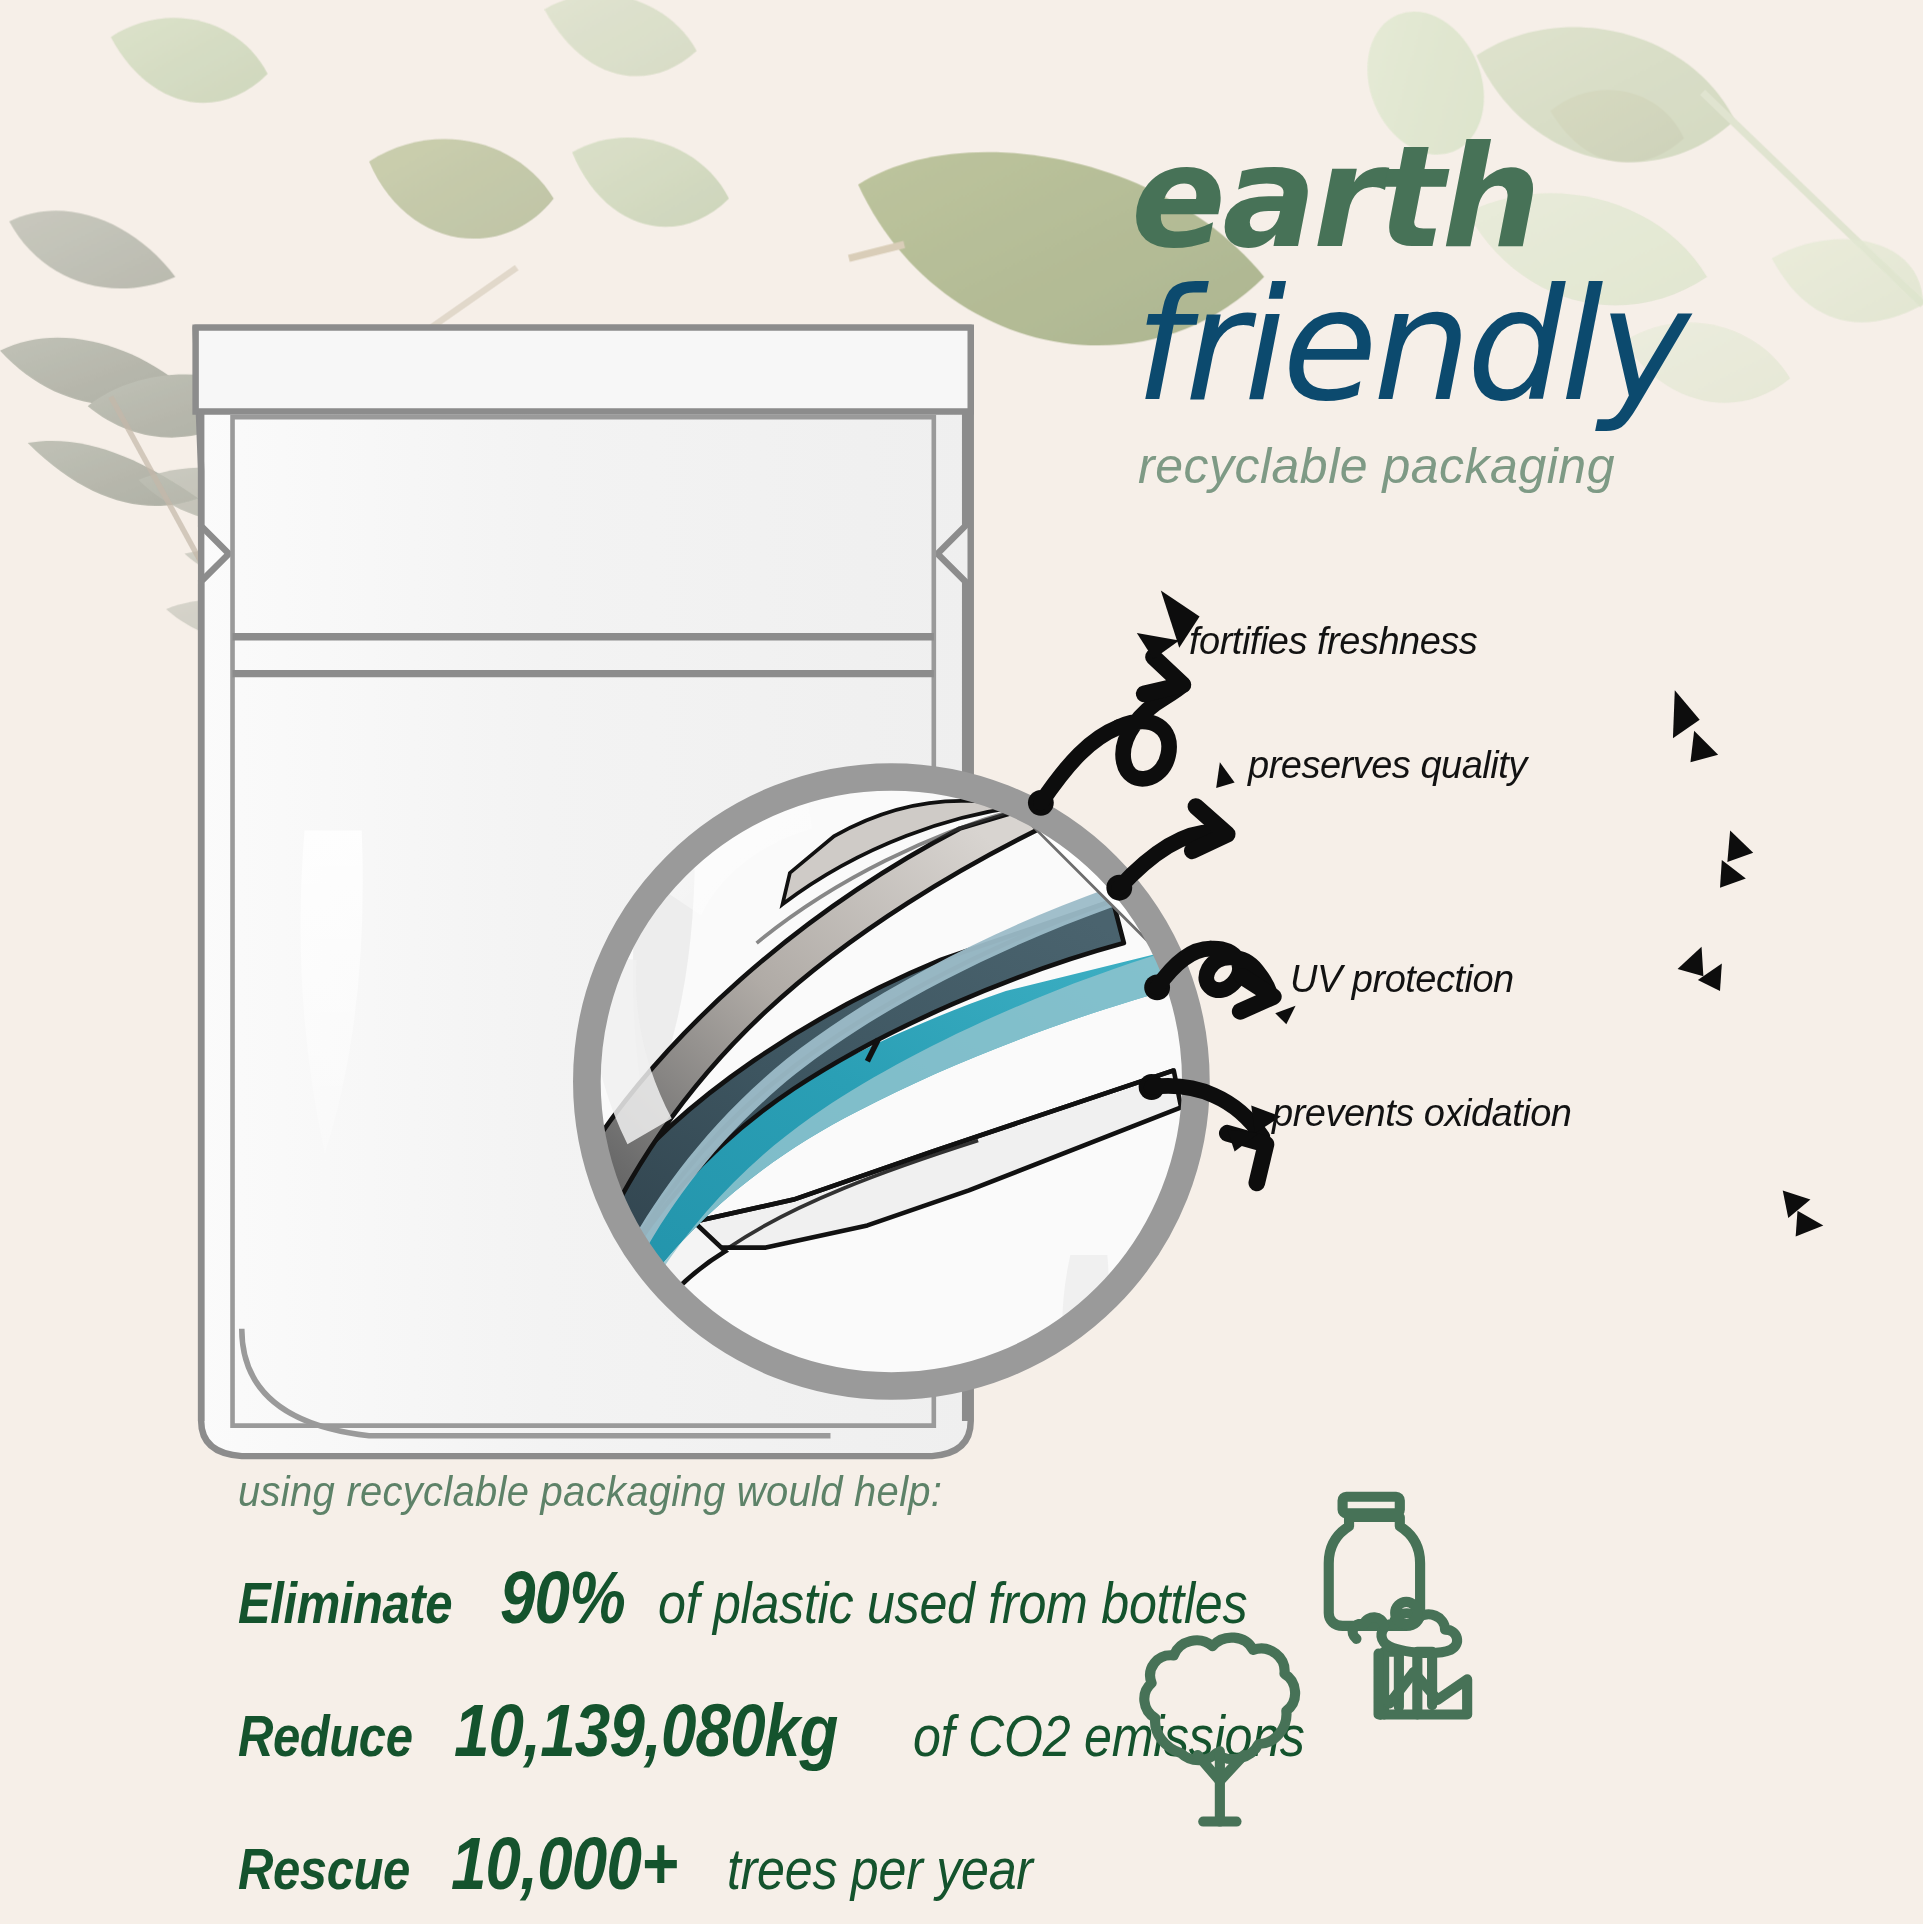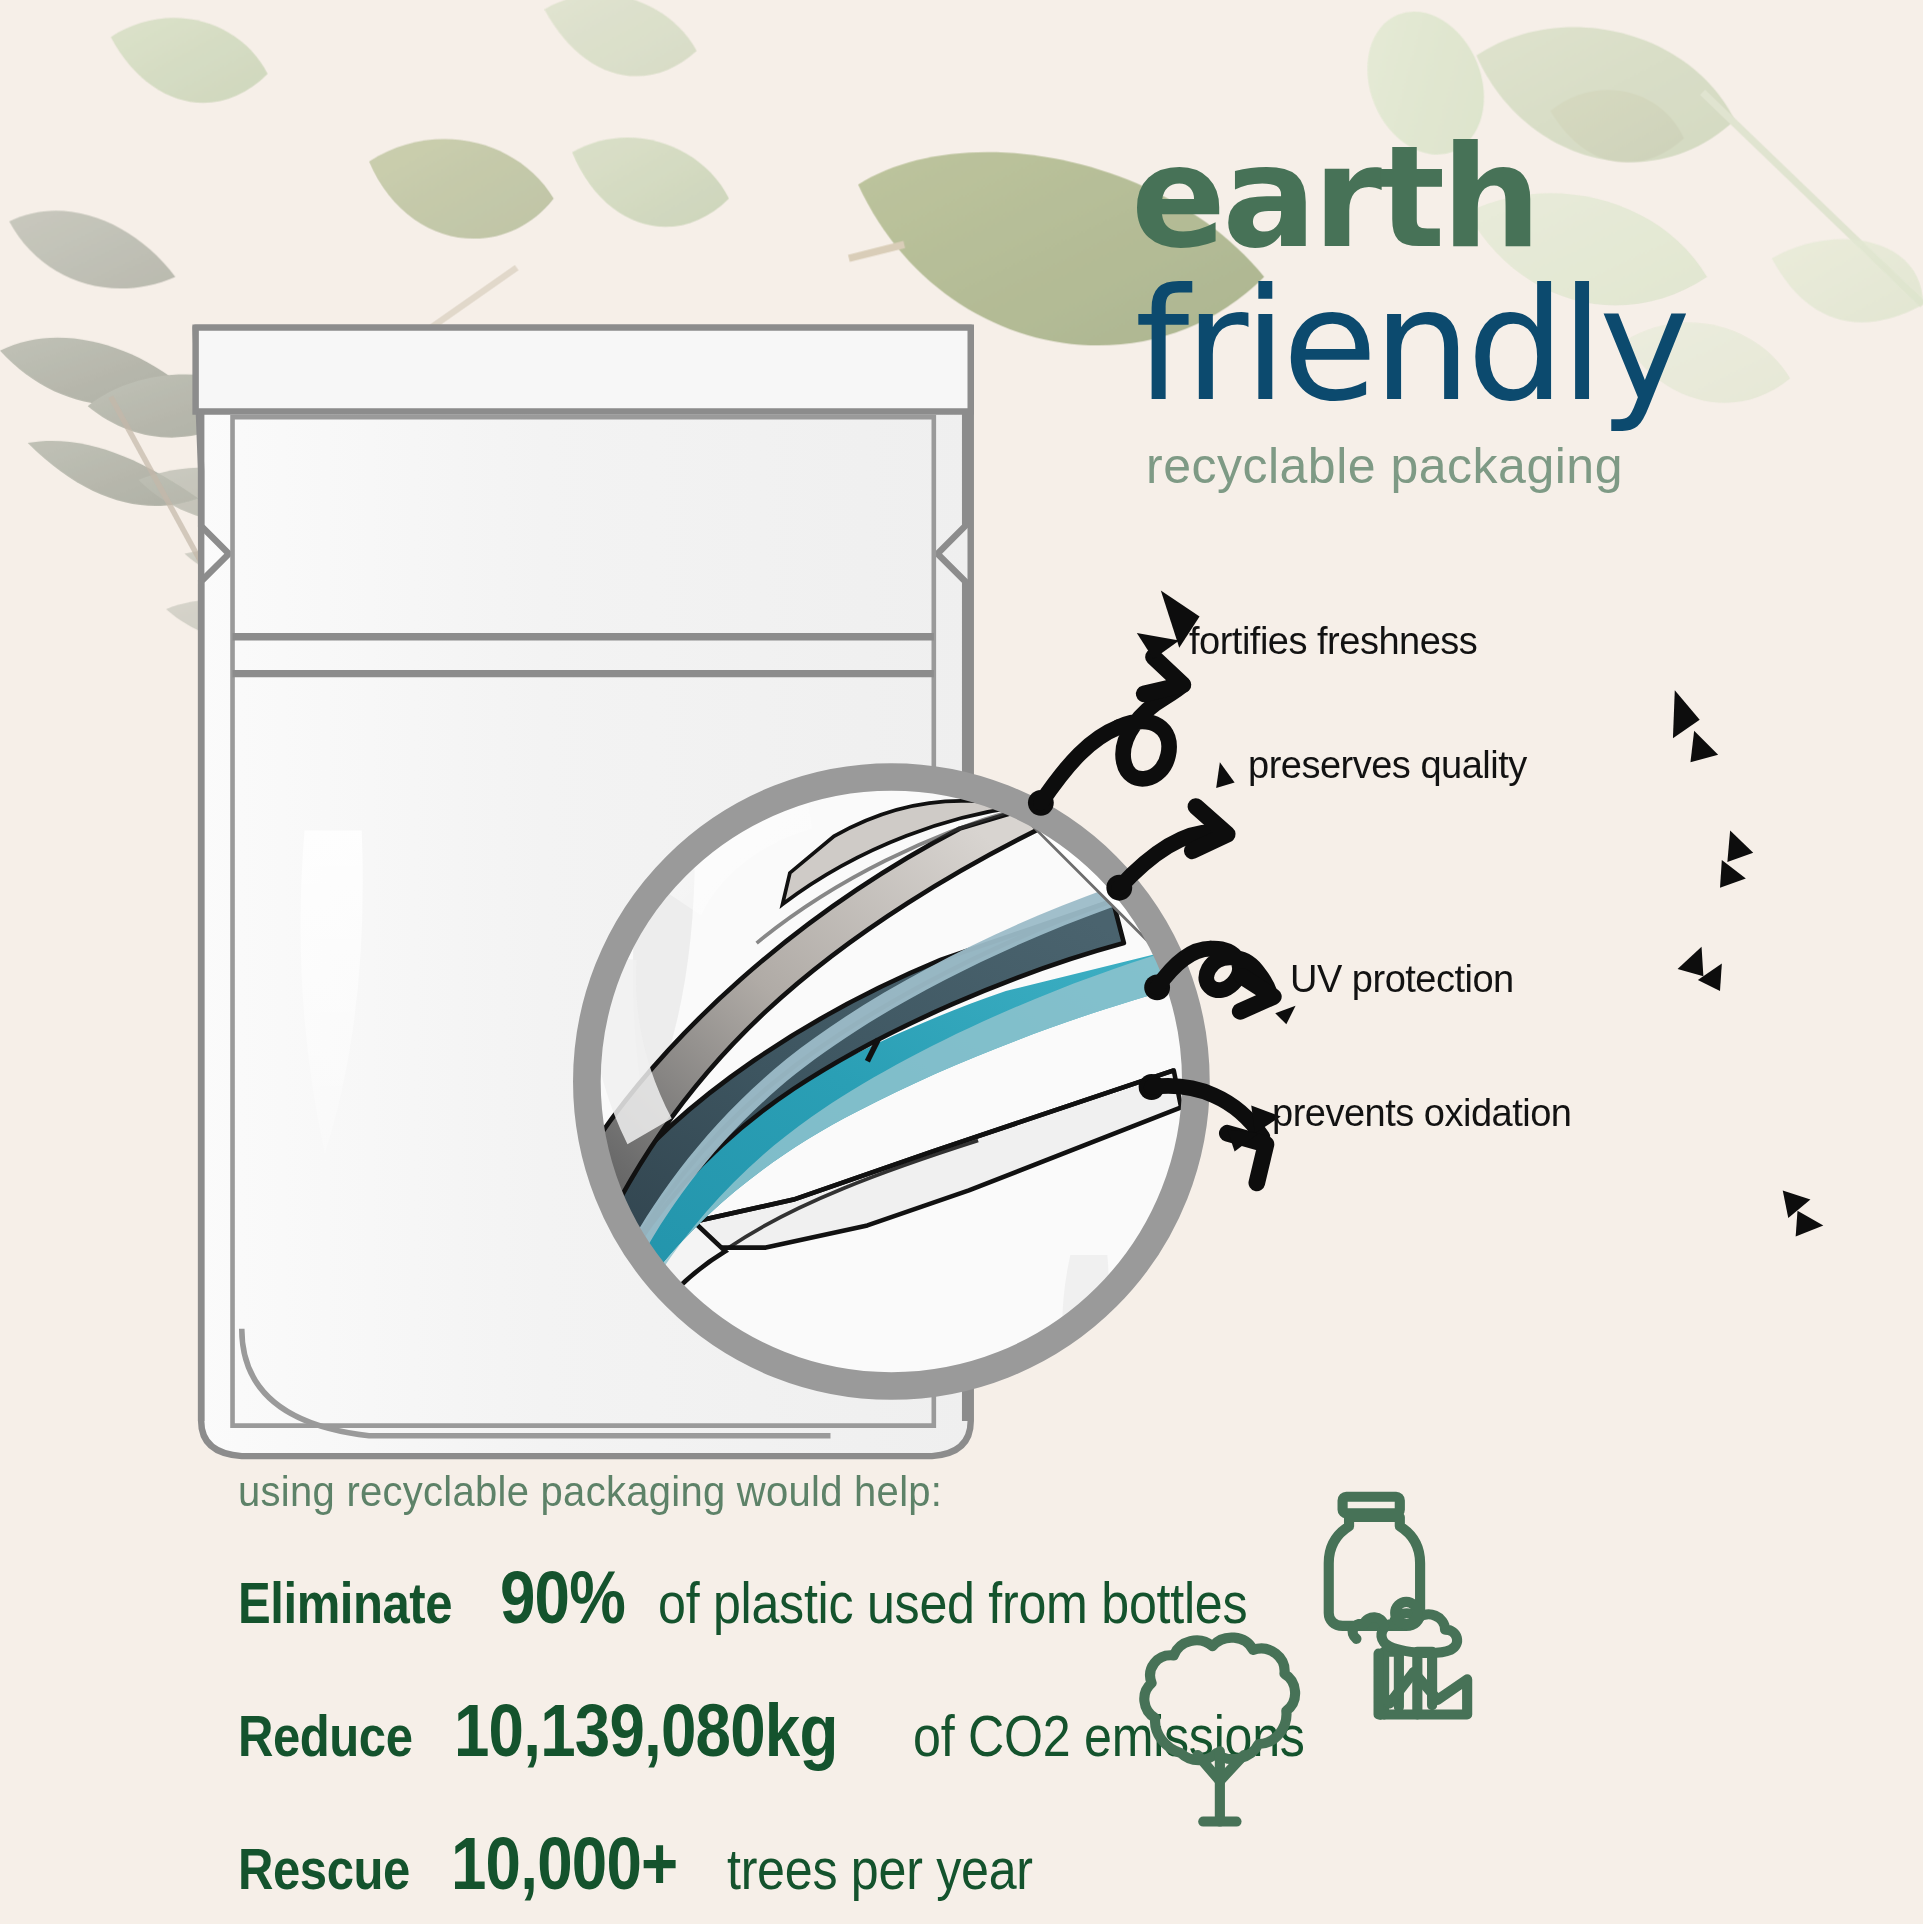--- a/index.html
+++ b/index.html
@@ -3,21 +3,21 @@
 <meta charset="utf-8">
 <style>
   html,body{margin:0;padding:0;}
   body{
     width:1923px;height:1924px;
     background:#f6efe8;
     font-family:"Liberation Sans", sans-serif;
     overflow:hidden;
     position:relative;
   }
-  .stage{position:absolute;inset:0;width:1923px;height:1924px;}
+  .stage{position:absolute;inset:0;width:1923px;height:1924px;font-style:italic;}
   .layer{position:absolute;inset:0;width:1923px;height:1924px;}
   svg.layer{display:block;}
 
   
   #headline{
     position:absolute;
     left:1131px; top:129px;
     width:720px;
     text-align:left;
   }
@@ -42,21 +42,21 @@
     margin-left:3.7px;
   }
   #headline-sub{
     display:block;
     font-family:"Liberation Sans", sans-serif;
     font-weight:normal;
     font-size:50px;
     letter-spacing:0.5px;
     color:#7e9a85;
     margin-top:16.6px;
-    margin-left:15px;
+    margin-left:7px;
   }
 
   
   .feat{
     position:absolute;
     font-family:"Liberation Sans", sans-serif;
     font-weight:normal;
     font-size:38px;
     letter-spacing:-0.5px;
     color:#121212;

